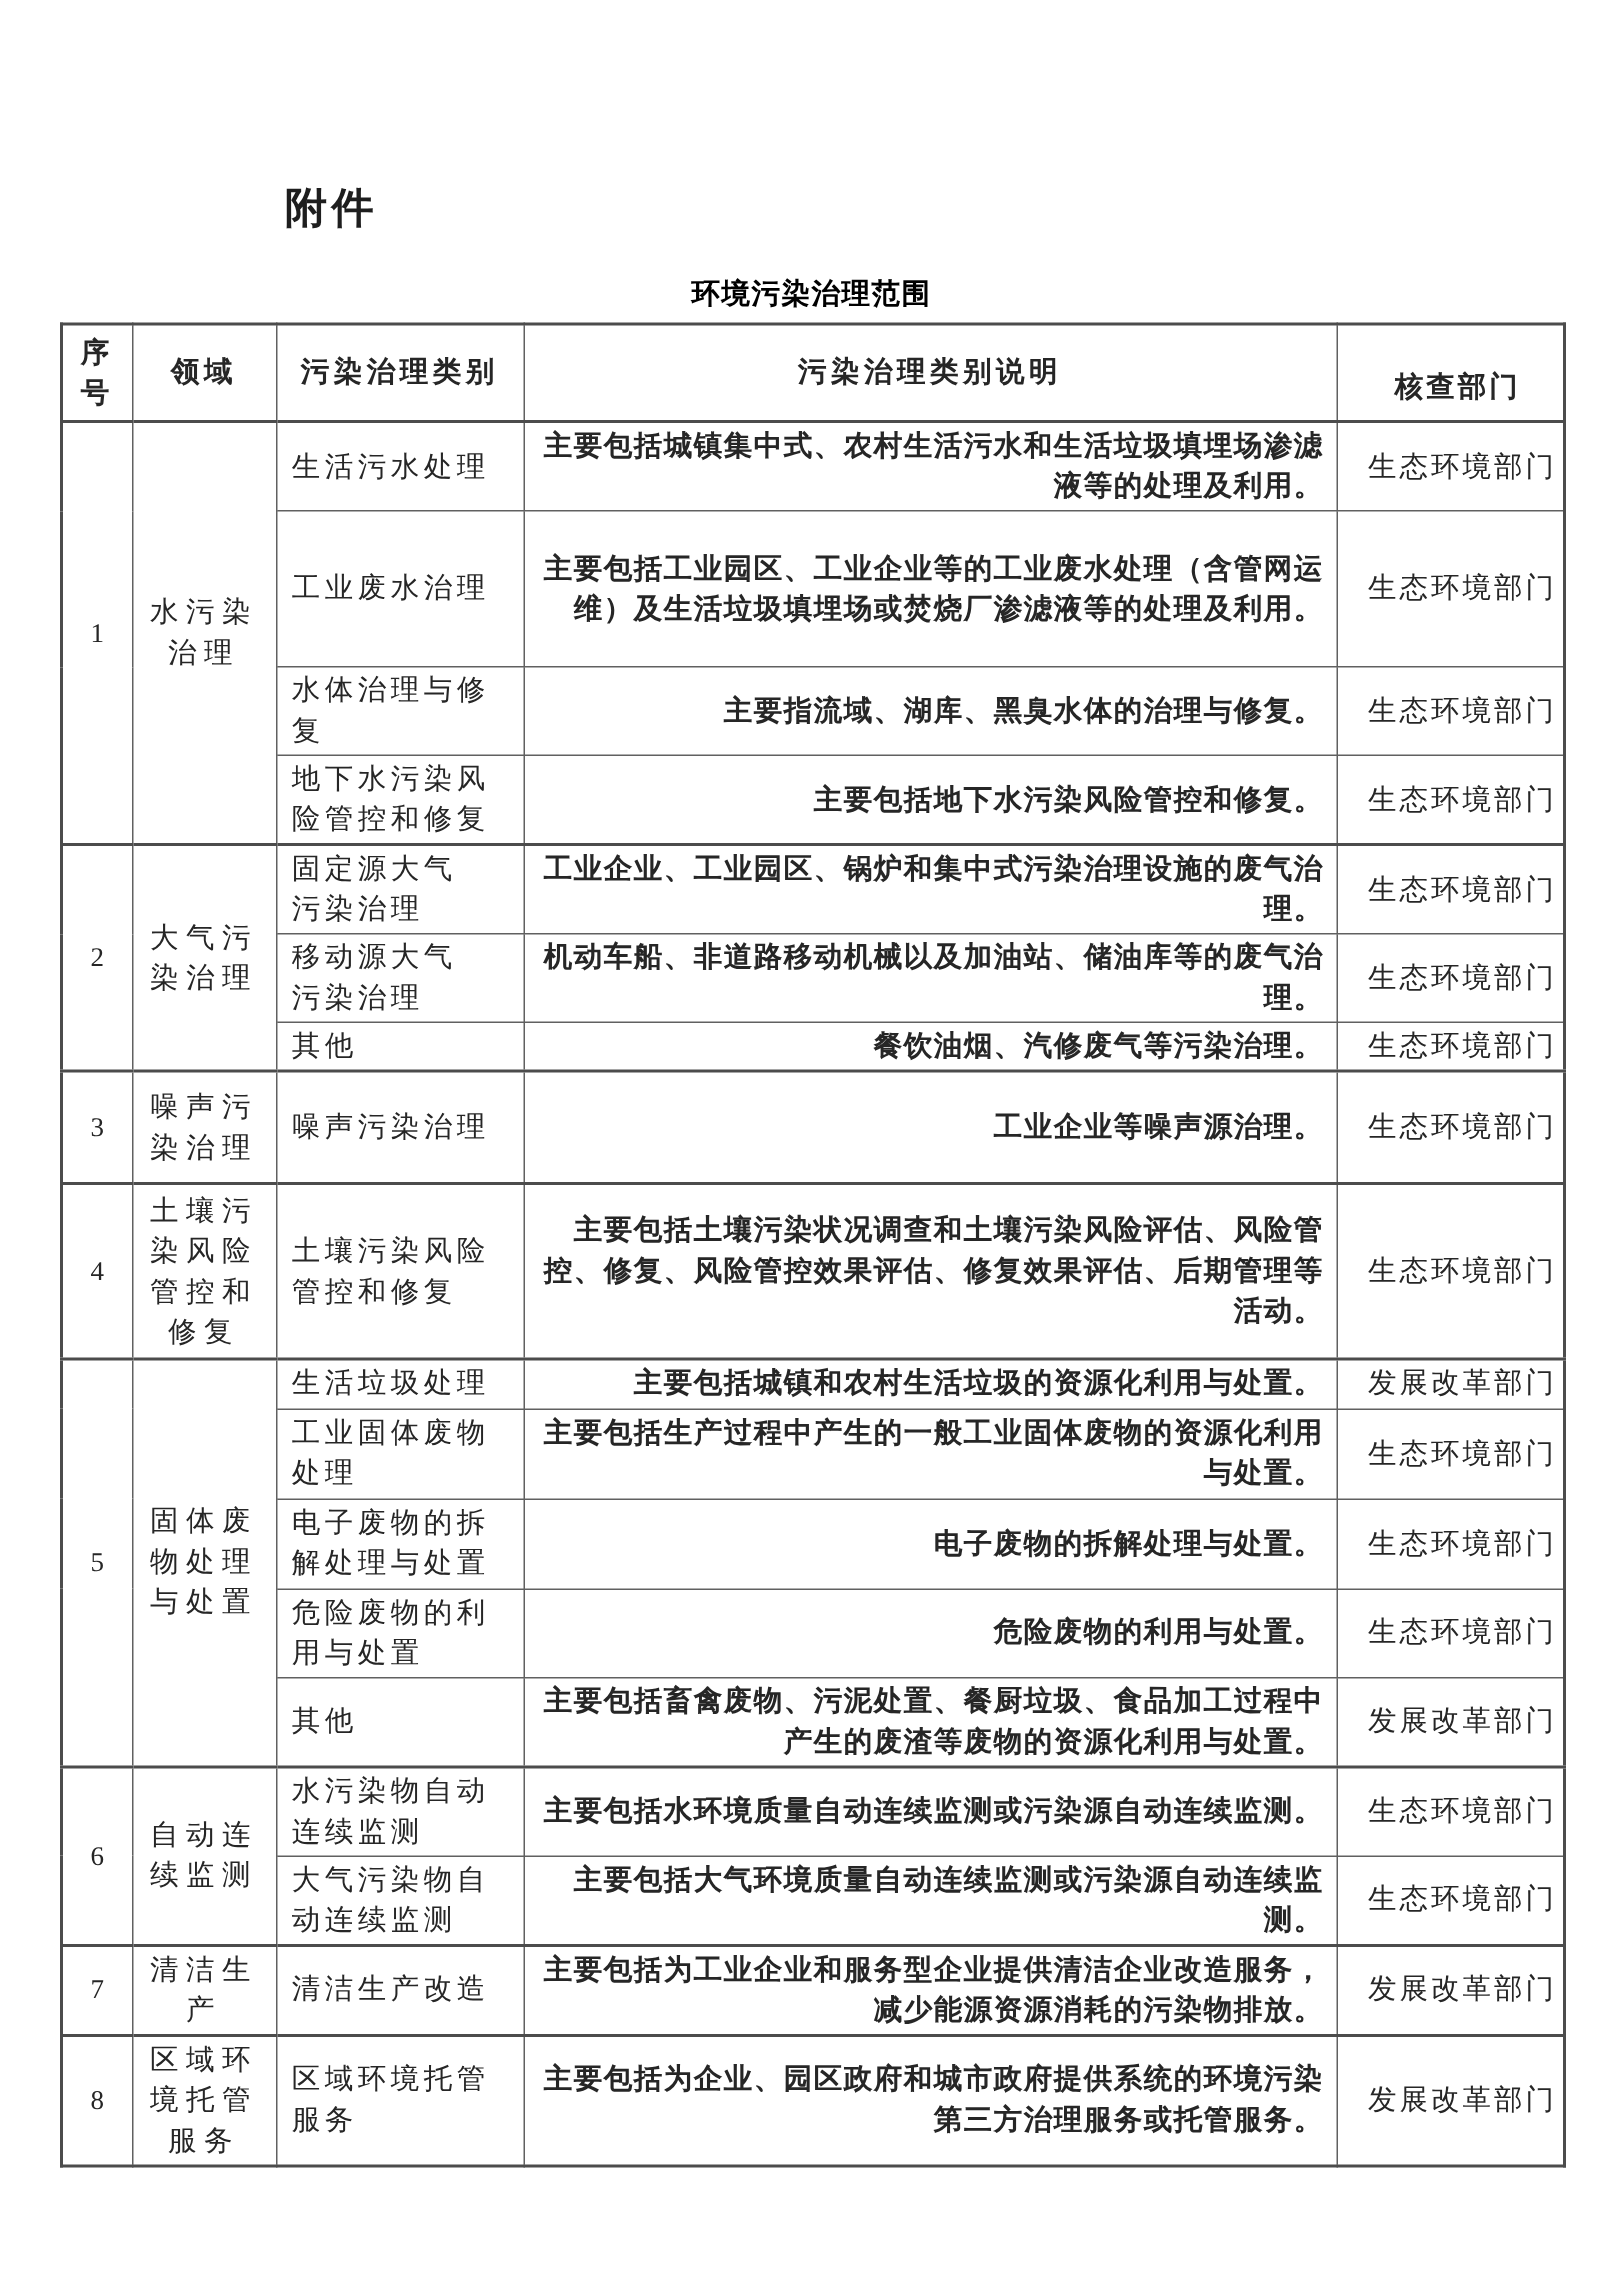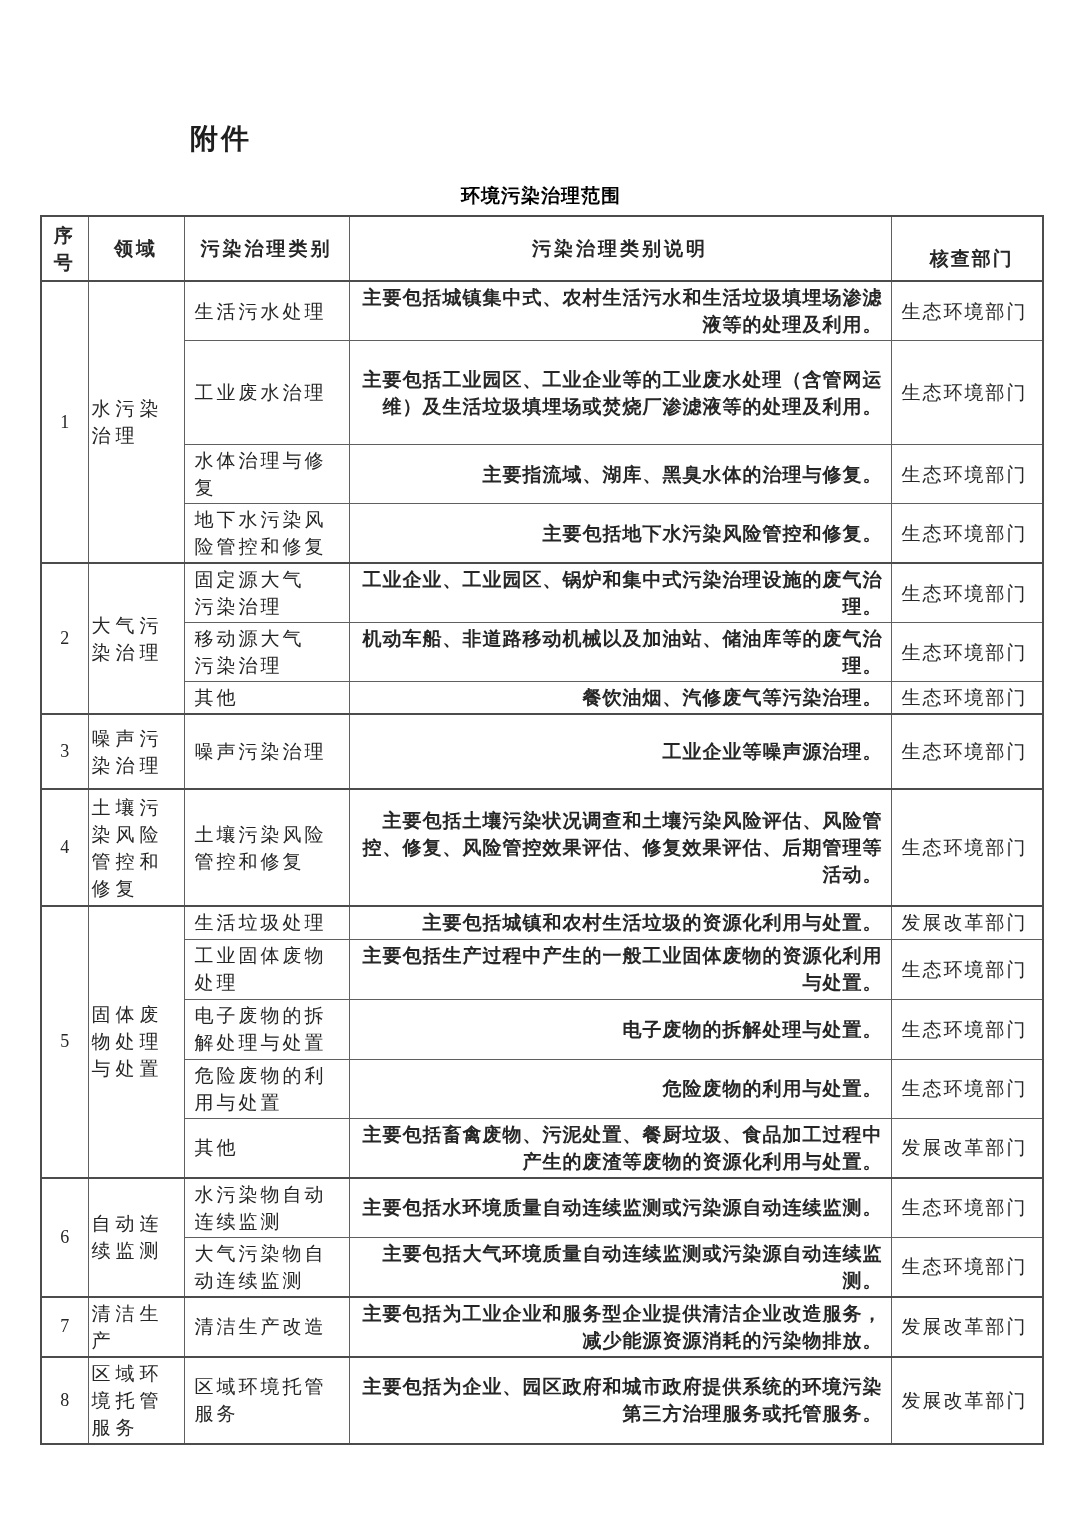--- a/index.html
+++ b/index.html
@@ -59,24 +59,24 @@
   }
   .scope th.h-dept {
     vertical-align:bottom;
     text-align:center;
     letter-spacing:2px;
     padding:0 0 8px 10px;
   }
   .scope tr.group-top td { border-top:2px solid #4c4c4c; }
   .scope tr.header-row th { border-bottom:2px solid #4c4c4c; }
   td.c-num  { text-align:center; font-size:18px; letter-spacing:0; }
-  td.c-field{ text-align:left; letter-spacing:5px; padding:2px 3px; }
+  td.c-field{ text-align:center; letter-spacing:5px; padding:2px 3px; }
   td.c-cat  { text-align:left;   letter-spacing:3px; padding:2px 4px 2px 10px; }
   td.c-desc { text-align:right;   letter-spacing:1px; padding:2px 8px 2px 12px;font-weight:bold; }
-  td.c-dept { text-align:left;   letter-spacing:2px; padding:2px 4px 2px 10px; }
+  td.c-dept { text-align:right;   letter-spacing:2px; padding:2px 4px 2px 10px; }
 </style>
 </head>
 <body>
 
 <div class="page">
 
   <div class="attachment">附件</div>
   <div class="table-title">环境污染治理范围</div>
 
   <table class="scope">

